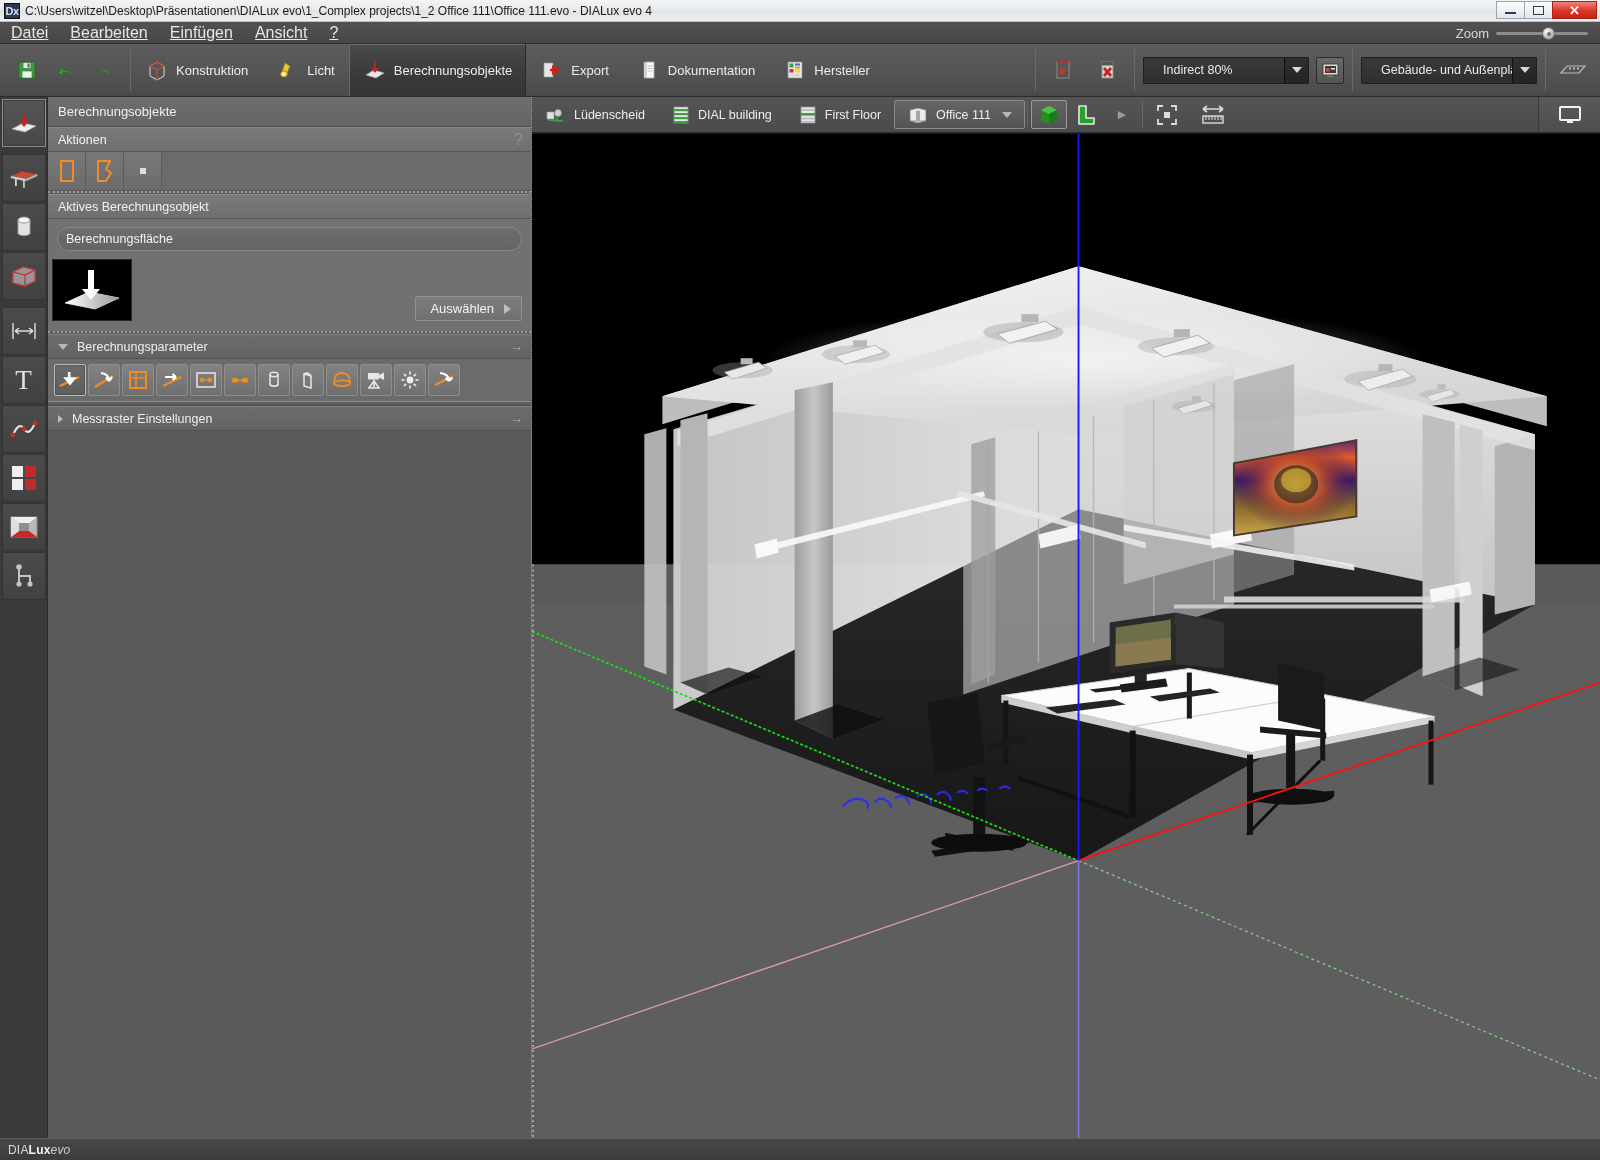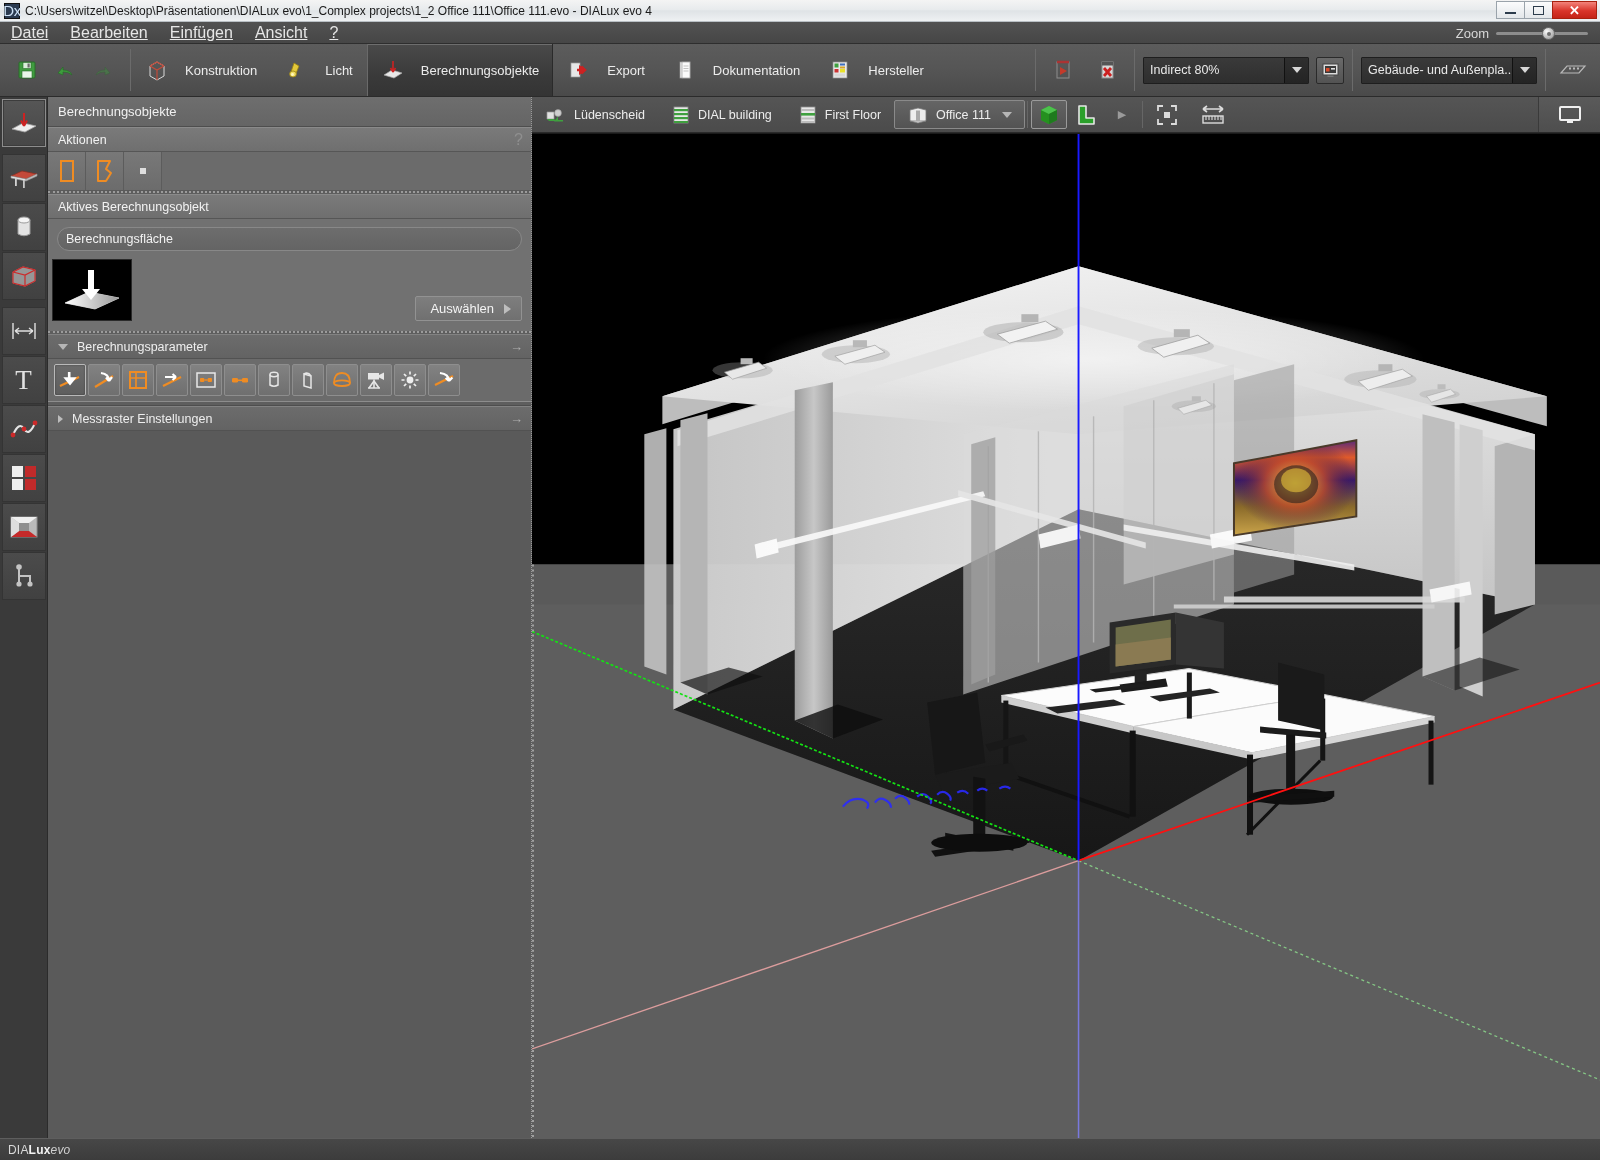--- a/index.html
+++ b/index.html
@@ -15,21 +15,21 @@
   
   .titlebar {
     height: 22px; flex: 0 0 22px;
     background: linear-gradient(to bottom, #f4f4f4 0%, #e8ebed 45%, #dfe3e6 52%, #eef1f3 100%);
     border-bottom: 1px solid #b9bfc4;
     display: flex; align-items: center; position: relative;
   }
   .tb-appicon {
     width: 16px; height: 16px; margin-left: 4px; margin-right: 5px;
     background: #2a3a50; border: 1px solid #111;
-    color: #cfe3f7; font-size: 15px; font-weight: normal;
+    color: #cfe3f7; font-size: 11px; font-weight: bold;
     display: flex; align-items: center; justify-content: center;
     font-family: "Liberation Sans", sans-serif; letter-spacing: -0.5px;
   }
   .tb-title { font-size: 12px; color: #1a1a1a; white-space: nowrap; }
   .tb-btns { position: absolute; right: 3px; top: 1px; display: flex; gap: 0; }
   .tb-btn {
     width: 29px; height: 18px; border: 1px solid #9aa3ab;
     background: linear-gradient(to bottom,#fbfcfd,#e3e7ea);
     display: flex; align-items: center; justify-content: center;
     margin-left: -1px; font-size: 11px; color: #333;
@@ -70,38 +70,38 @@
     border-bottom: 1px solid #2b2b2b;
     display: flex; align-items: stretch; position: relative;
   }
   .rb-group { display: flex; align-items: center; padding: 0 8px; }
   .rb-sep { width: 1px; background: #3a3a3a; border-right: 1px solid #6b6b6b; margin: 5px 0; }
   .rb-iconbtn {
     width: 38px; height: 42px; display: flex; align-items: center; justify-content: center;
     border-radius: 2px;
   }
   .rb-tab {
-    display: flex; align-items: center; gap: 16px; height: 100%;
+    display: flex; align-items: center; gap: 7px; height: 100%;
     padding: 0 13px; font-size: 13px; color: #ececec; cursor: default;
     border-left: 1px solid transparent; border-right: 1px solid transparent;
   }
   .rb-tab.active {
     background: linear-gradient(to bottom,#4a4a4a,#3a3a3a 60%,#343434);
     border-left: 1px solid #6a6a6a; border-right: 1px solid #2a2a2a;
     box-shadow: inset 0 1px 0 #6e6e6e;
   }
   .rb-tabicon { width: 24px; height: 24px; display: flex; align-items: center; justify-content: center; }
 
   .rb-right { margin-left: auto; display: flex; align-items: stretch; }
   .combo {
     height: 27px; background: linear-gradient(to bottom,#3a3a3a,#2e2e2e);
     border: 1px solid #1e1e1e; display: flex; align-items: center;
     color: #e9e9e9; font-size: 12.5px; border-radius: 1px;
   }
-  .combo .ctext { padding: 0 6px; white-space: nowrap; overflow: hidden; flex: 1; }
+  .combo .ctext { padding: 0 19px; white-space: nowrap; overflow: hidden; flex: 1; }
   .combo .carrow {
     width: 24px; height: 100%; display: flex; align-items: center; justify-content: center;
     background: linear-gradient(to bottom,#2f2f2f,#242424); border-left: 1px solid #111;
   }
   .caret-dn { width:0;height:0;border-left:5px solid transparent;border-right:5px solid transparent;border-top:6px solid #d8d8d8;}
   .sqbtn {
     width: 28px; height: 27px; border: 1px solid #2a2a2a; border-radius: 2px;
     background: linear-gradient(to bottom,#6a6a6a,#535353);
     display: flex; align-items: center; justify-content: center;
   }

